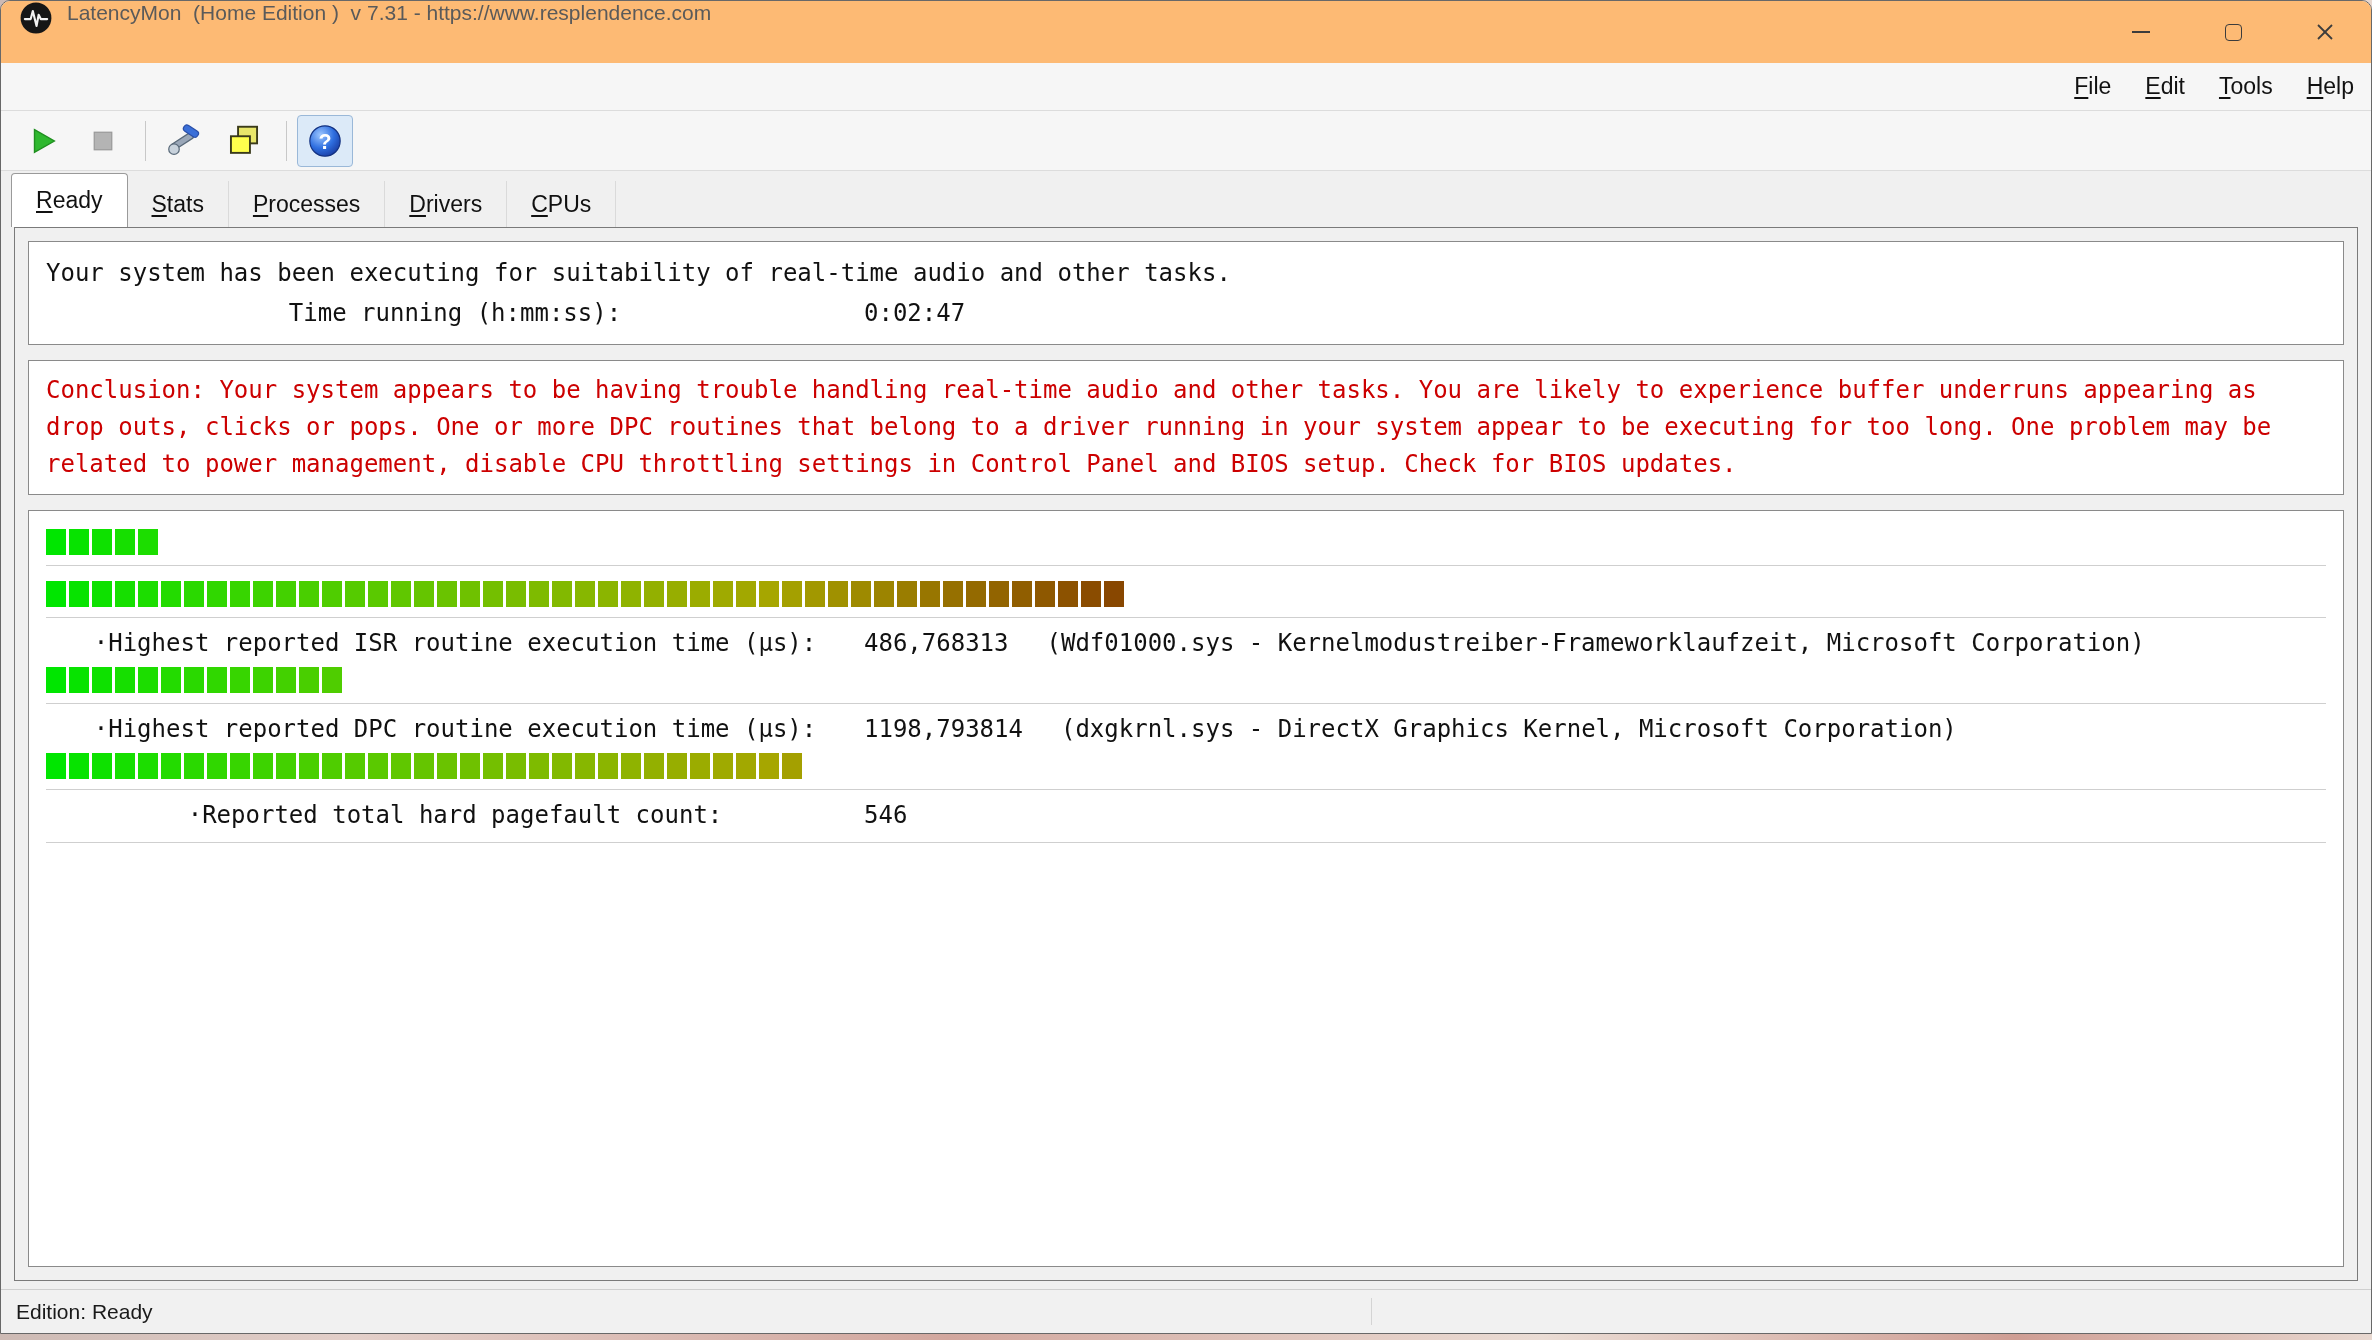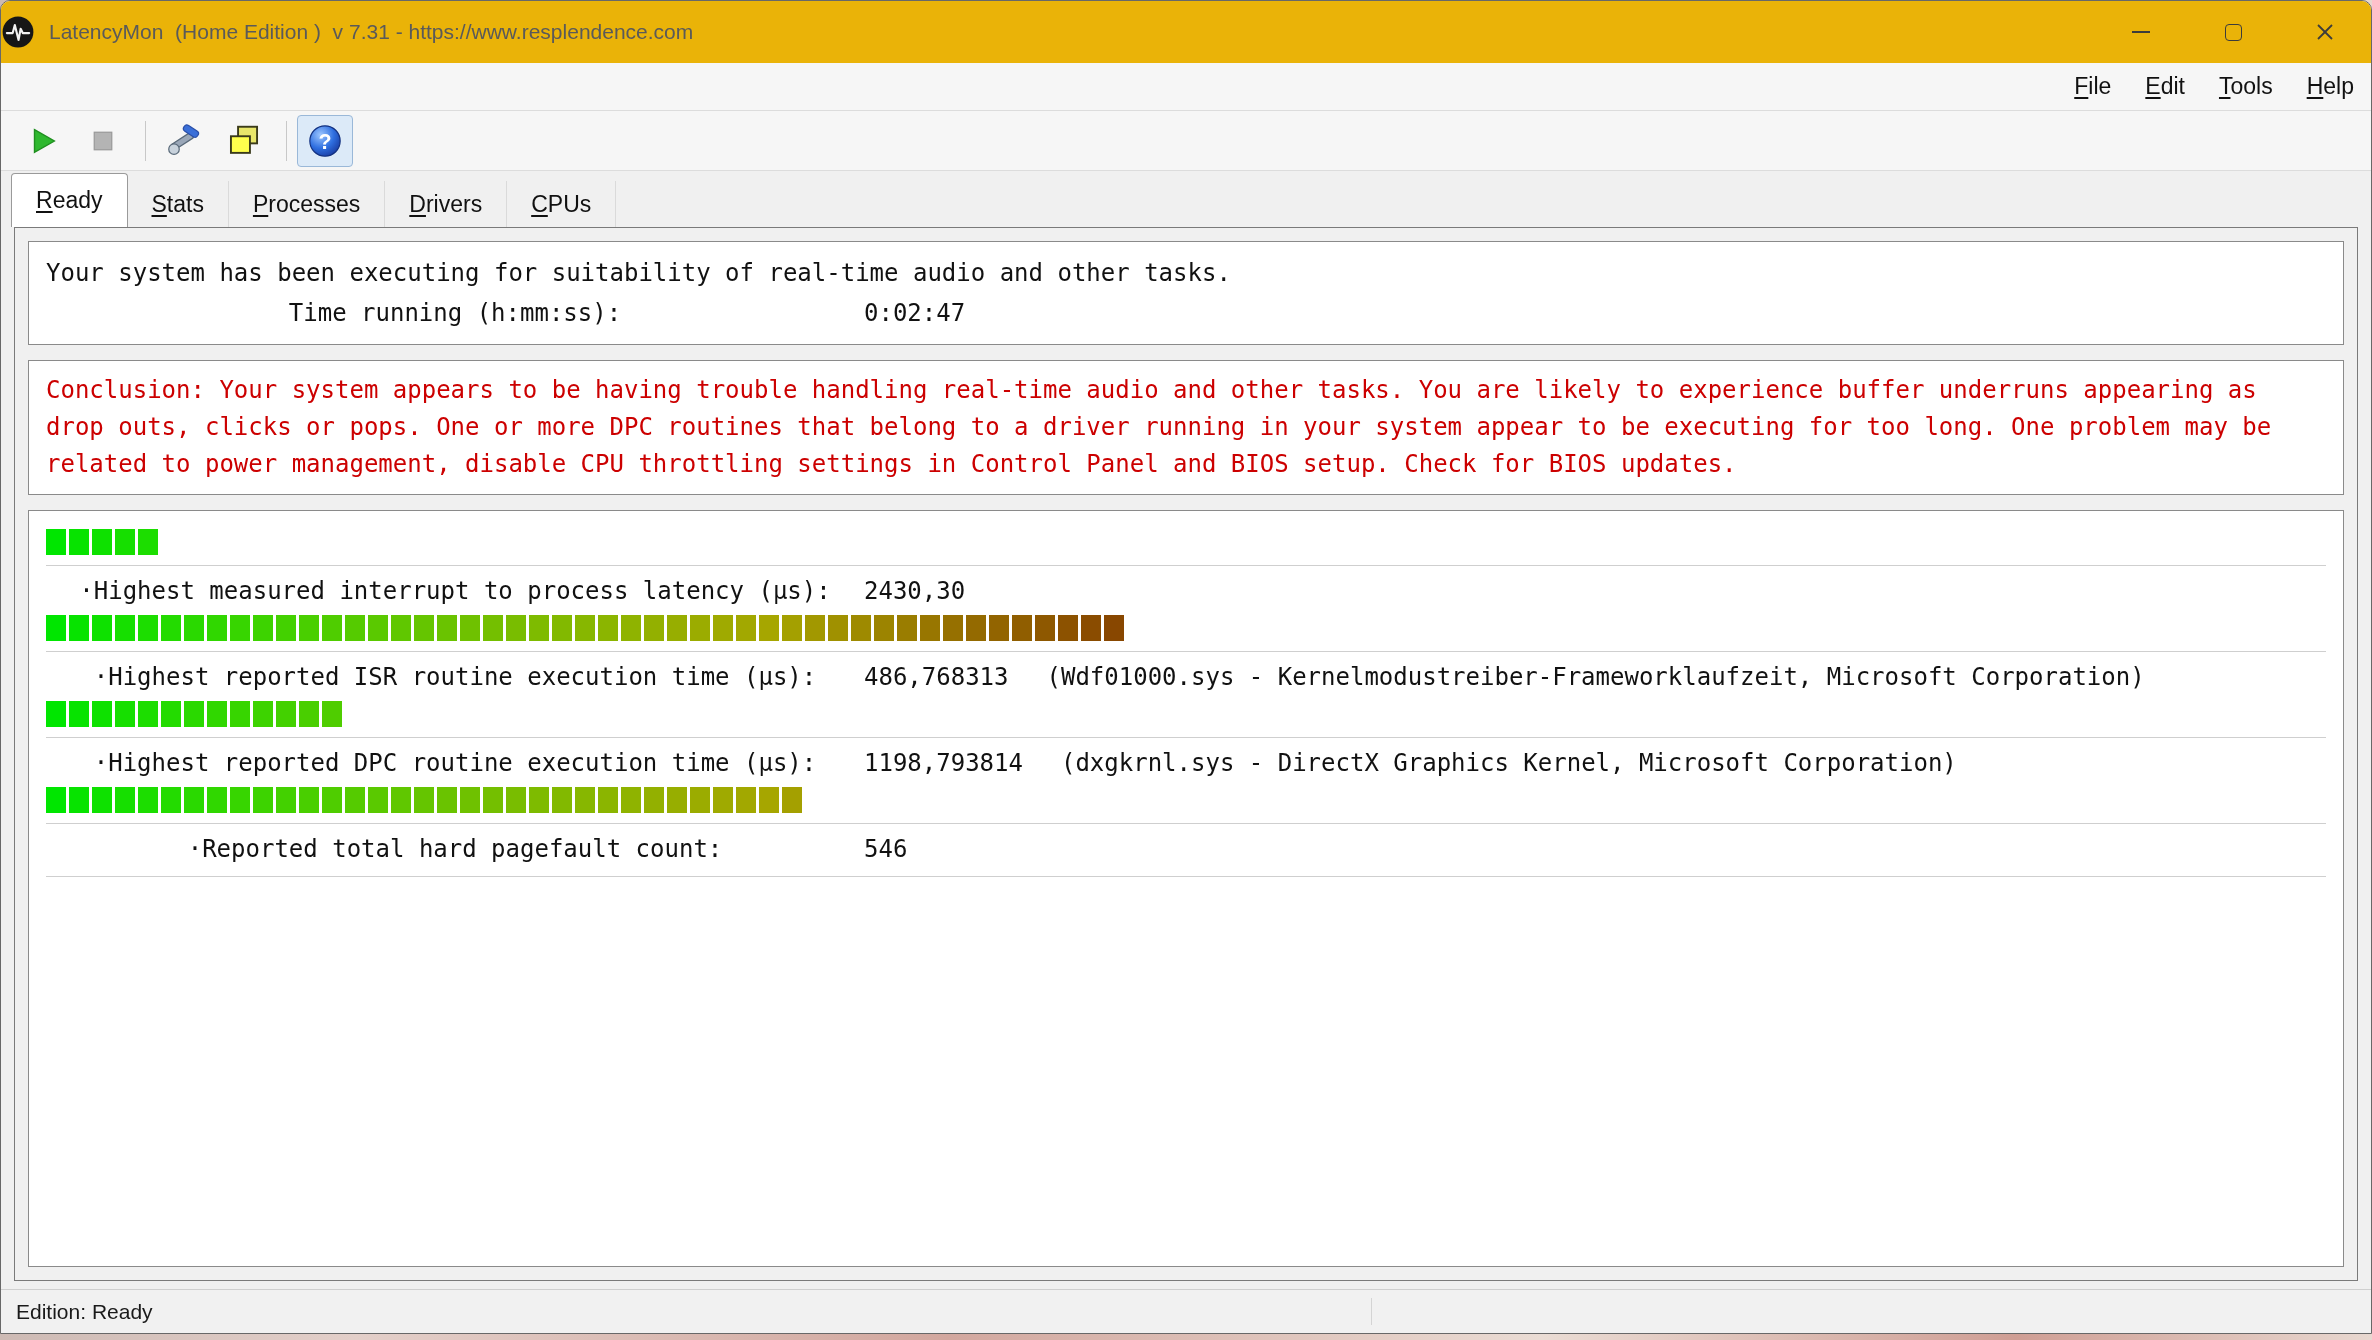--- a/index.html
+++ b/index.html
@@ -7,21 +7,21 @@
   body {
     background: linear-gradient(90deg,#cdbab4 0%,#e3cfc9 15%,#d2a79e 40%,#eadcd4 65%,#cf9e94 85%,#e8d8d0 100%);
     font-family: "Liberation Sans", sans-serif;
   }
   .window {
     position: absolute; top: 0; left: 0; width: 2372px; height: 1334px;
     border: 1px solid #686868; border-radius: 10px 10px 0 0;
     background: #f0f0f0; display: flex; flex-direction: column; overflow: hidden;
   }
   
-  .titlebar { height: 62px; flex: 0 0 62px; display: flex; align-items: center; background: #eab308; padding-left: 0; }
+  .titlebar { height: 62px; flex: 0 0 62px; display: flex; align-items: flex-start; background: #fdba74; padding-left: 18px; }
   .app-icon { width: 34px; height: 34px; margin-right: 14px; flex: 0 0 auto; }
   .title-text { font-size: 21px; color: #5a5a5a; white-space: pre; }
   .win-controls { margin-left: auto; display: flex; height: 100%; }
   .win-btn { width: 92px; height: 100%; display: flex; align-items: center; justify-content: center; }
   .min-glyph { width: 18px; border-top: 2px solid #3c3c3c; }
   .max-glyph { width: 17px; height: 17px; border: 1.7px solid #3c3c3c; border-radius: 4px; }
   .close-glyph line { stroke: #3c3c3c; stroke-width: 1.8; }
   
   .menubar { height: 48px; flex: 0 0 48px; background: #f6f6f6; display: flex; align-items: center; padding-left: 12px; border-bottom: 1px solid #dcdcdc; justify-content: flex-end; }
   .menu-item { display: inline-block; font-size: 23px; color: #111; padding: 7px 17px; }
@@ -167,21 +167,20 @@
             <div class="m-bar">
               <div class="seg" style="background: rgb(0, 230, 0);"></div>
               <div class="seg" style="background: rgb(7, 227, 0);"></div>
               <div class="seg" style="background: rgb(14, 225, 0);"></div>
               <div class="seg" style="background: rgb(22, 223, 0);"></div>
               <div class="seg" style="background: rgb(28, 221, 0);"></div>
             </div>
             <div class="m-sep"></div>
           </div>
           <div class="m-row">
-            <div class="m-line"><span class="col-label">·Highest measured interrupt to process latency (µs):</span><span>2430,30</span></div>
             <div class="m-bar">
               <div class="seg" style="background: rgb(0, 230, 0);"></div>
               <div class="seg" style="background: rgb(7, 227, 0);"></div>
               <div class="seg" style="background: rgb(14, 225, 0);"></div>
               <div class="seg" style="background: rgb(22, 223, 0);"></div>
               <div class="seg" style="background: rgb(28, 221, 0);"></div>
               <div class="seg" style="background: rgb(35, 219, 0);"></div>
               <div class="seg" style="background: rgb(42, 217, 0);"></div>
               <div class="seg" style="background: rgb(48, 215, 0);"></div>
               <div class="seg" style="background: rgb(55, 213, 0);"></div>

